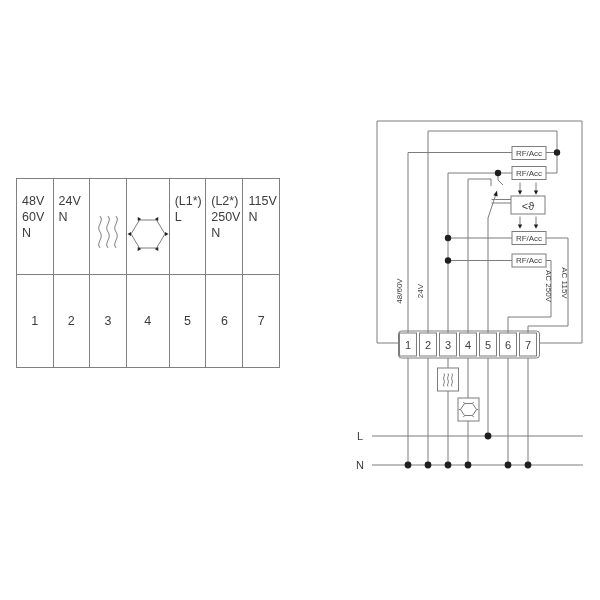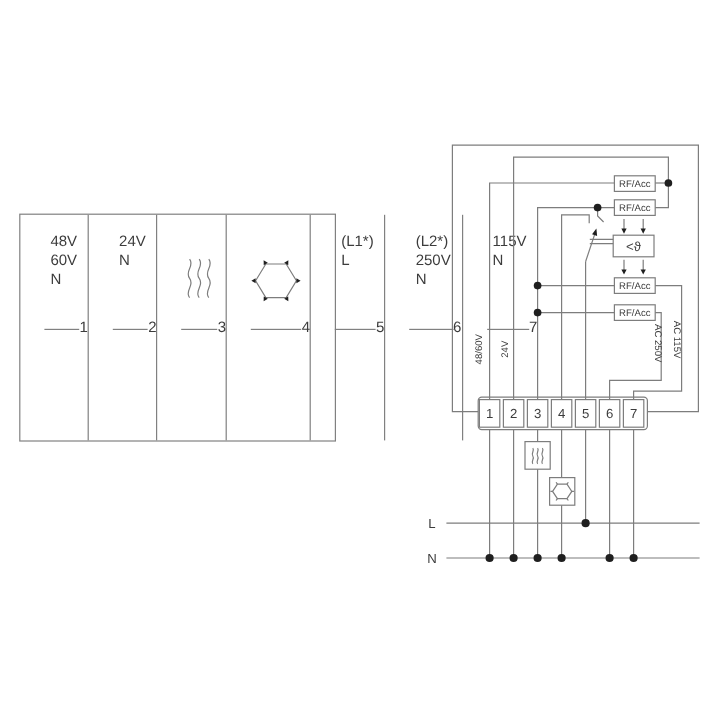--- a/index.html
+++ b/index.html
@@ -1,21 +1,21 @@
 <!DOCTYPE html>
 <html><head>
 <meta charset="utf-8">
 <style>
   html,body{margin:0;padding:0;background:#fff;}
   .canvas{position:relative;width:600px;height:600px;background:#ffffff;
           font-family:"Liberation Sans","DejaVu Sans",sans-serif;overflow:hidden;}
   
   .tbl{position:absolute;left:16px;top:178px;width:264px;height:190px;
        display:flex;box-sizing:border-box;border:1px solid #808080;}
-  .col{flex:1 1 0;display:flex;flex-direction:row;box-sizing:border-box;border-right:1px solid #808080;margin-left:20px;}
+  .col{flex:1 1 0;display:flex;flex-direction:column;box-sizing:border-box;border-right:1px solid #808080;}
   .col:last-child{border-right:none;}
   .hd{height:96px;box-sizing:border-box;border-bottom:1px solid #808080;
       padding:14px 2px 0 5px;font-size:12.5px;line-height:16px;color:#3c3c3c;}
   .hd.sym{display:flex;justify-content:center;align-items:flex-start;padding:36px 0 0 0;}
   .hd span{display:block;}
   .num{flex:1;display:flex;align-items:center;justify-content:center;
        font-size:12.5px;color:#3c3c3c;}
   
   svg.diag{position:absolute;left:0;top:0;}
   svg text{fill:#3c3c3c;font-family:"Liberation Sans","DejaVu Sans",sans-serif;}

